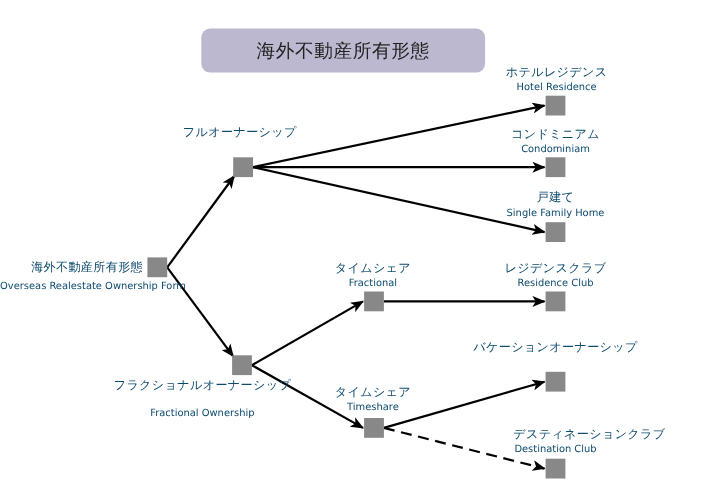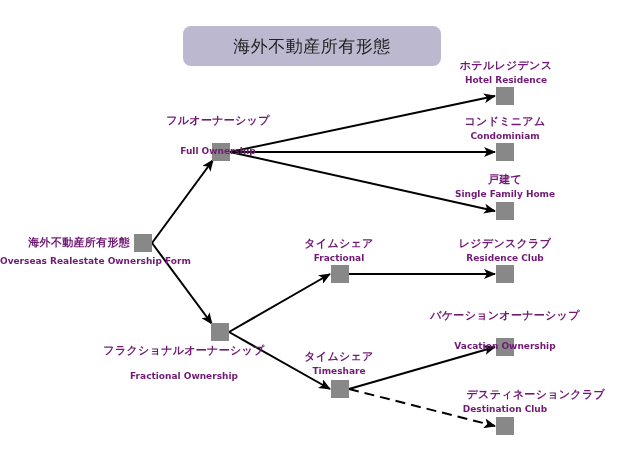--- a/index.html
+++ b/index.html
@@ -2,21 +2,21 @@
 <html><head>
 <meta charset="utf-8">
 <style>
   html, body { margin: 0; padding: 0; background: #ffffff; }
   body { width: 640px; height: 452px; position: relative; overflow: hidden;
          font-family: "DejaVu Sans", "Liberation Sans", sans-serif; }
   #diagram { position: absolute; left: 0; top: 0; width: 640px; height: 452px; }
   .title-box { position: absolute; left: 183px; top: 26px; width: 258px; height: 40px;
                background: #bbb8cf; border-radius: 8px; display: flex; align-items: center;
                justify-content: center; font-size: 17px; color: #222; letter-spacing: 0.5px; }
-  .label { position: absolute; text-align: center; color: #701a75; white-space: nowrap; font-weight: bold; }
+  .label { position: absolute; text-align: center; color: #0c4a6e; white-space: nowrap; }
   .label .jp { font-size: 11px; line-height: 14px; letter-spacing: 0.3px; }
   .label .en { font-size: 9px; line-height: 13px; }
 </style>
 </head>
 <body>
 
 <div class="title-box">
   <span>海外不動産所有形態</span>
 </div>
 
@@ -53,21 +53,20 @@
     </g>
 </svg>
 
 <div id="labels-layer">
     <div class="label" style="width: 130px; left: 0px; top: 236px;">
       <div class="jp" style="text-align: right; padding-right: 0px; margin-bottom: 5px;">海外不動産所有形態</div>
       <div class="en" style="text-align: center; width: 160px;">Overseas Realestate Ownership Form</div>
     </div>
     <div class="label" style="width: 200px; left: 118px; top: 114px;">
       <div class="jp" style="margin-bottom: 17px;">フルオーナーシップ</div>
-      <div class="en">Full Ownership</div>
     </div>
     <div class="label" style="width: 200px; left: 84px; top: 344px;">
       <div class="jp" style="margin-bottom: 12px;">フラクショナルオーナーシップ</div>
       <div class="en">Fractional Ownership</div>
     </div>
     <div class="label" style="width: 200px; left: 406px; top: 59px;">
       <div class="jp" style="margin-bottom: 1px;">ホテルレジデンス</div>
       <div class="en">Hotel Residence</div>
     </div>
     <div class="label" style="width: 200px; left: 405px; top: 115px;">
@@ -85,19 +84,18 @@
     <div class="label" style="width: 200px; left: 239px; top: 350px;">
       <div class="jp" style="margin-bottom: 1px;">タイムシェア</div>
       <div class="en">Timeshare</div>
     </div>
     <div class="label" style="width: 200px; left: 405px; top: 237px;">
       <div class="jp" style="margin-bottom: 1px;">レジデンスクラブ</div>
       <div class="en">Residence Club</div>
     </div>
     <div class="label" style="width: 200px; left: 405px; top: 309px;">
       <div class="jp" style="margin-bottom: 17px;">バケーションオーナーシップ</div>
-      <div class="en">Vacation Ownership</div>
     </div>
     <div class="label" style="width: 200px; left: 405px; top: 388px;">
       <div class="jp" style="margin-bottom: 1px; text-align: right;">デスティネーションクラブ</div>
       <div class="en">Destination Club</div>
     </div>
   </div>
 
 </body></html>

